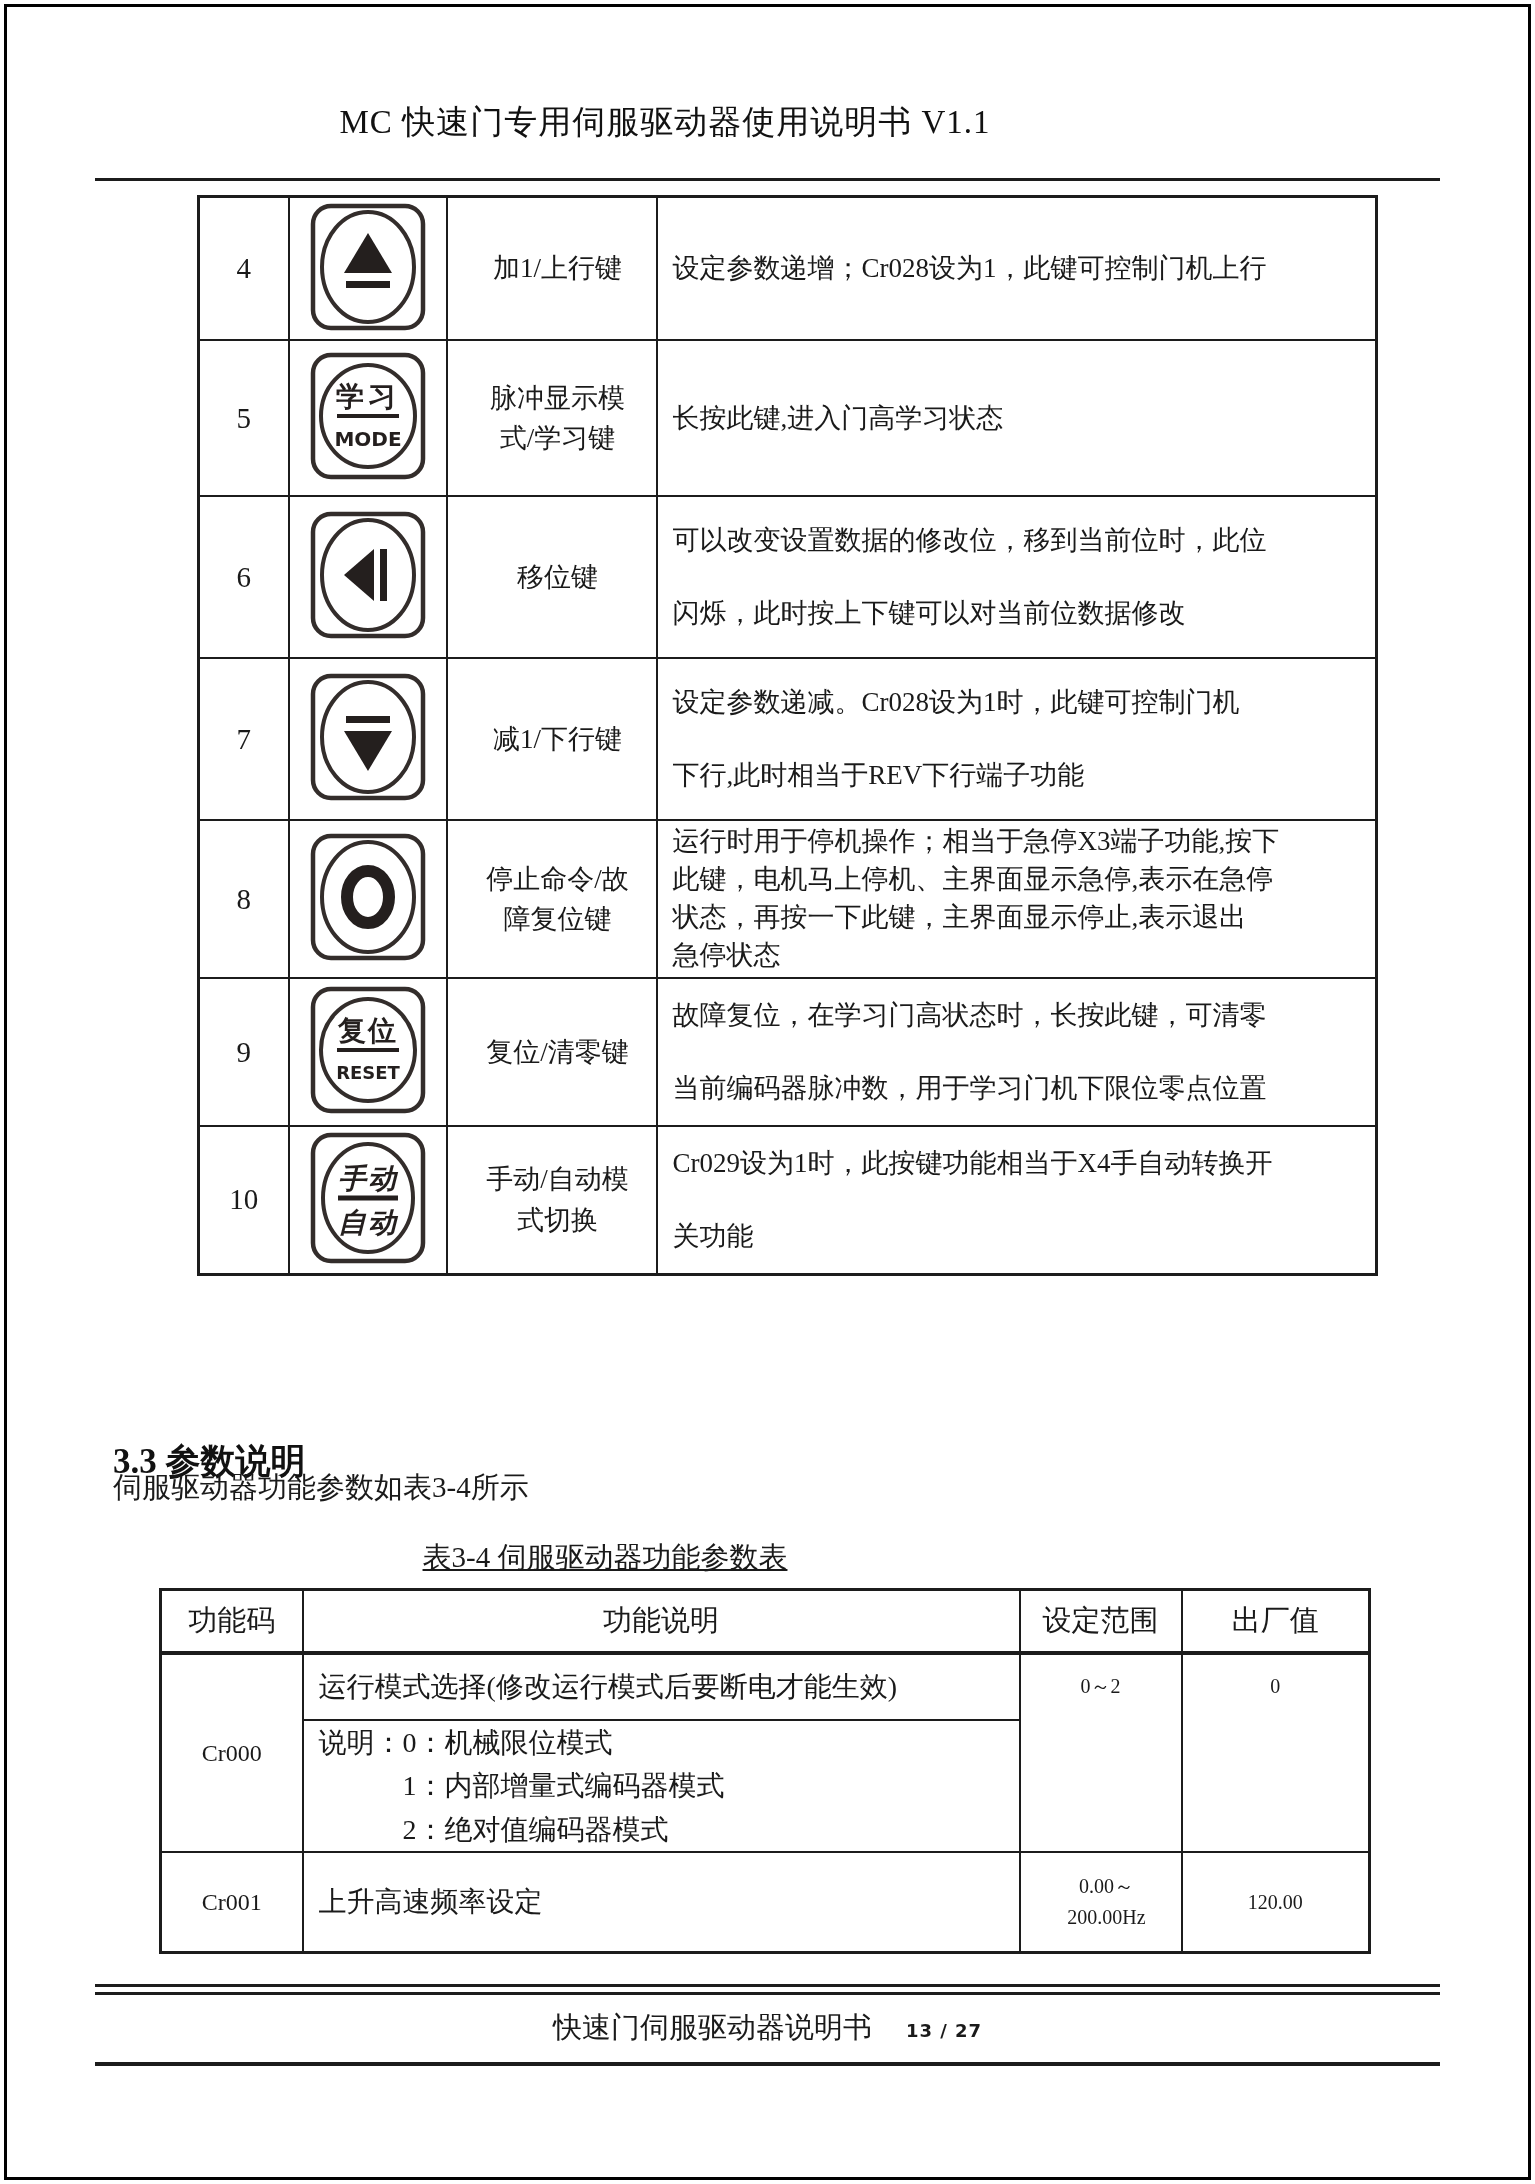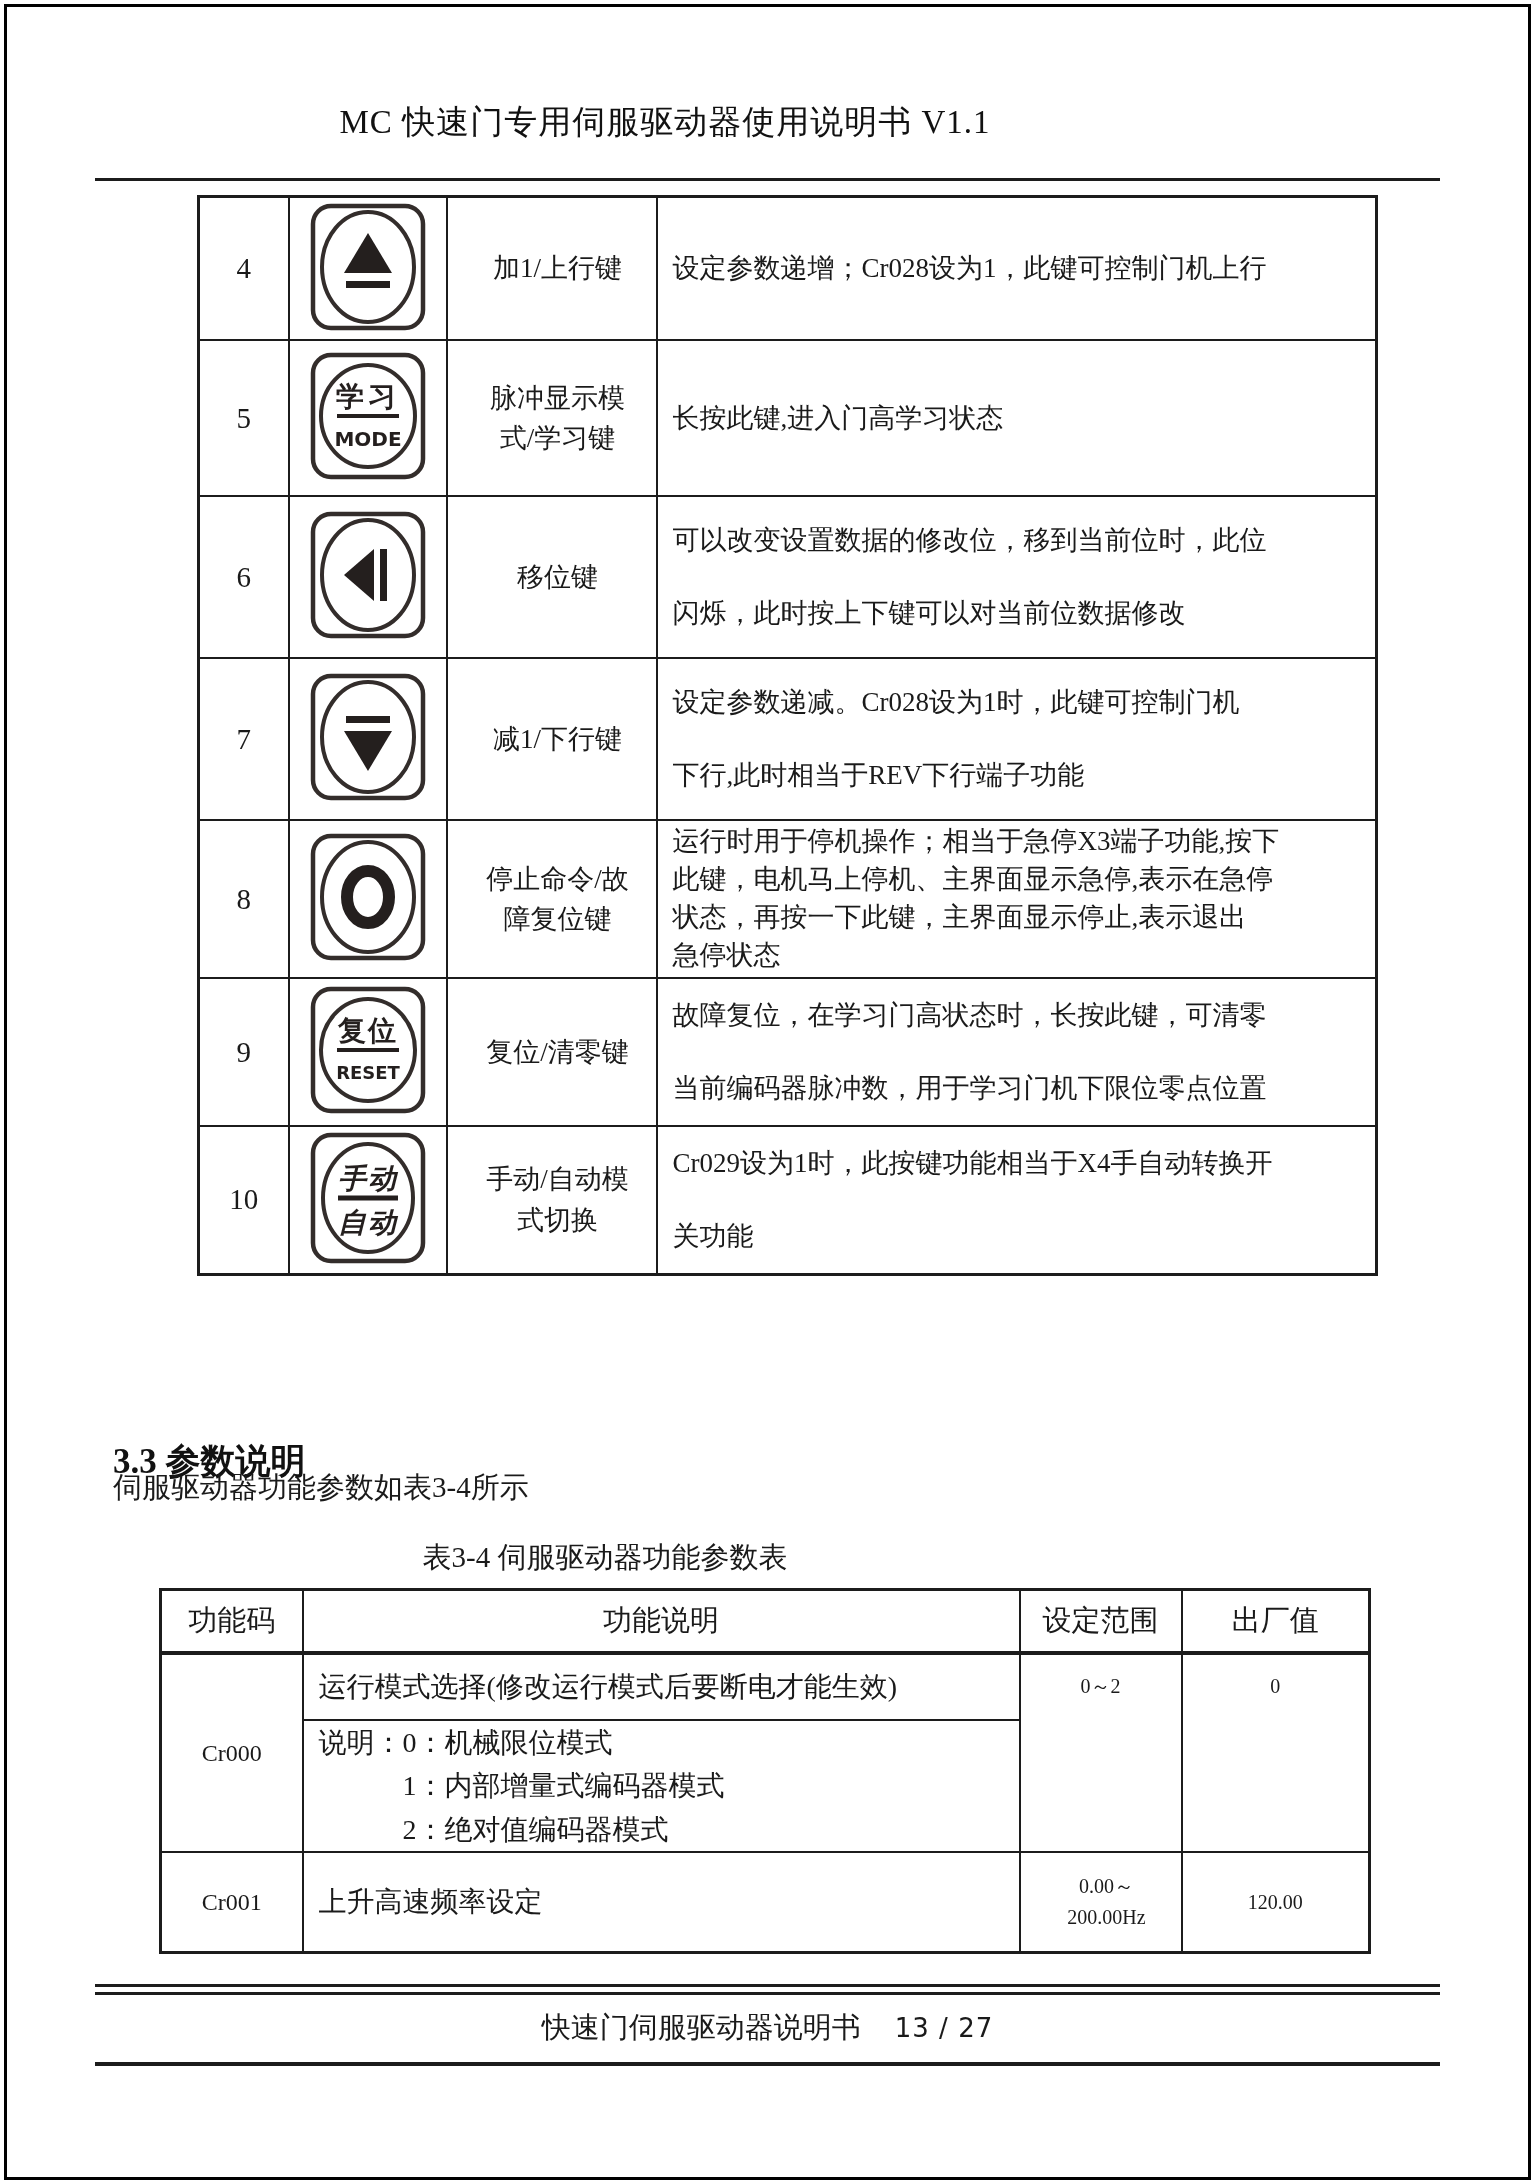--- a/index.html
+++ b/index.html
@@ -30,33 +30,33 @@
   .c-icon{text-align:center;margin-left:8px;}
   .c-name{text-align:center;font-size:27px;line-height:1.5;}
   .c-fn{text-align:left;font-size:27px;padding-left:15px;padding-right:6px;}
   .fn-loose{line-height:2.7;}
   .fn-tight{line-height:1.4;}
   .btn-icon{display:inline-block;line-height:0;}
 
   
   .sec-heading{position:absolute;left:113px;top:1390px;font-size:35px;font-weight:bold;color:#111;margin-top:48px;}
   .sec-intro{position:absolute;left:113px;top:1468px;font-size:29px;}
-  .tbl-caption{position:absolute;left:105px;top:1538px;width:1000px;text-align:center;font-size:29px;}
+  .tbl-caption{position:absolute;left:105px;top:1538px;width:1000px;text-align:center;font-size:29px;text-decoration:underline;}
 
   
   .param-table{position:absolute;left:159px;top:1588px;width:1209px;}
   .param-table th{font-size:29px;border-bottom-width:4px;}
   .p-code{text-align:center;font-size:24px;}
   .p-desc{text-align:left;font-size:28px;padding-left:15px;padding-right:6px;}
   .p-note{text-align:left;font-size:28px;padding-left:15px;line-height:1.55;vertical-align:middle;}
   .p-range,.p-default{text-align:center;font-size:20px;line-height:1.55;}
   .v-top{vertical-align:top;padding-top:16px;}
 
   .footer-line{position:absolute;left:0;top:2008px;width:1535px;text-align:center;font-size:29px;}
-  .footer-line .pagenum{font-family:"DejaVu Sans","Liberation Sans",sans-serif;font-size:26px;font-weight:normal;margin-left:34px;letter-spacing:1px;}
+  .footer-line .pagenum{font-family:"DejaVu Sans","Liberation Sans",sans-serif;font-size:18px;font-weight:bold;margin-left:34px;letter-spacing:1px;}
 
   svg text{font-family:"Liberation Serif","DejaVu Serif",serif;}
   svg .latin{font-family:"DejaVu Sans","Liberation Sans",sans-serif;}
 </style>
 </head>
 <body>
 
 <div class="page-frame"></div>
 
 <div class="doc-title">MC 快速门专用伺服驱动器使用说明书 V1.1</div>

